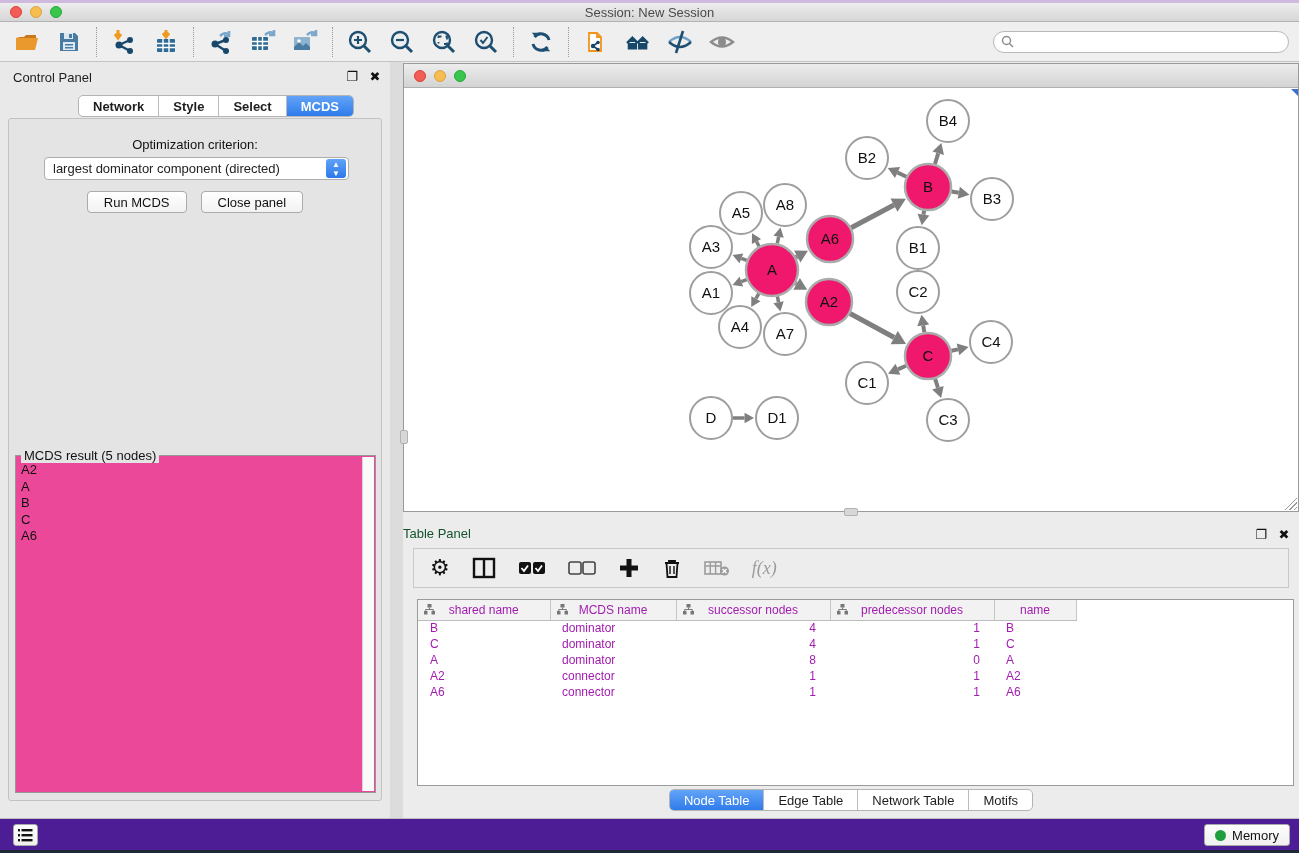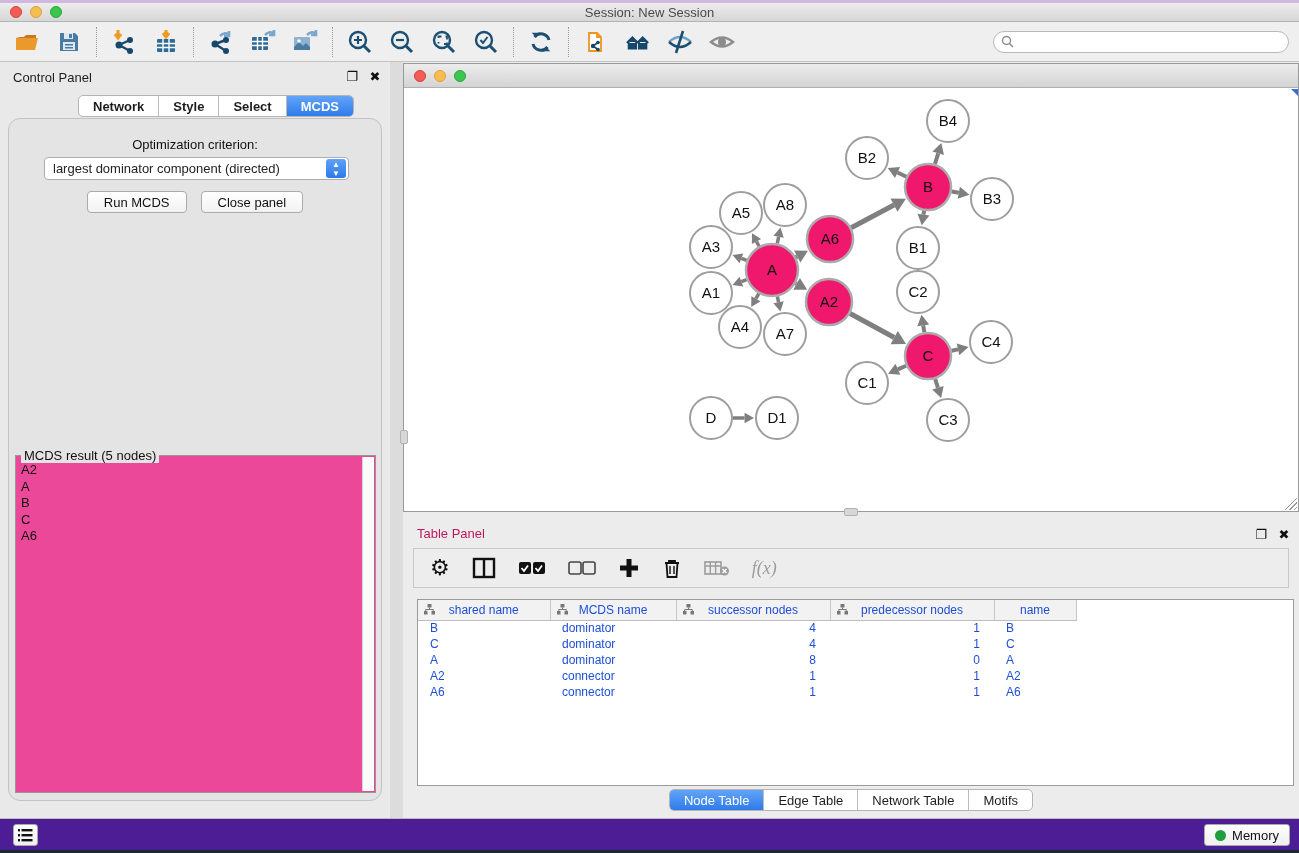--- a/index.html
+++ b/index.html
@@ -42,21 +42,21 @@
 
   .seg { display:flex; border:1px solid #b4b4b4; border-radius:5px; background:#fff; overflow:hidden; height:22px; }
   .seg .segment { padding:0 14px; display:flex; align-items:center; border-right:1px solid #bcbcbc;
     color:#1d1d1d; white-space:nowrap; }
   .seg .segment:last-child { border-right:none; }
   .seg .segment.sel { background:linear-gradient(#63a4f8,#2e7bea); color:#fff; }
   #cp-tabs { position:absolute; left:78px; top:33px; }
   #cp-tabs .segment { font-weight:bold; }
 
   #cp-content { position:absolute; left:8px; top:56px; width:374px; height:683px;
-    background:#e4e4e4; border:1px solid #c2c2c2; border-radius:12px; }
+    background:#e4e4e4; border:1px solid #c2c2c2; border-radius:3px; }
   #opt-label { position:absolute; left:0; right:0; top:18px; text-align:center; color:#111; }
   #criterion-combo { position:absolute; left:35px; top:38px; width:305px; height:23px; background:#fff;
     border:1px solid #adadad; border-radius:4px; display:flex; align-items:center; }
   #criterion-combo .combo-text { flex:1; padding-left:8px; white-space:nowrap; overflow:hidden; }
   #combo-stepper { width:20px; height:19px; margin-right:2px; border-radius:3px;
     background:linear-gradient(#60a2f8,#2d79e9); color:#fff; font-size:8px; line-height:9px;
     display:flex; flex-direction:column; align-items:center; justify-content:center; }
   .push-btn { background:linear-gradient(#ffffff,#f2f2f2); border:1px solid #ababab; border-radius:4px;
     height:22px; padding:0 16px; font-size:13px; color:#111; display:inline-flex; align-items:center; }
   #cp-buttons { position:absolute; left:0; right:0; top:72px; display:flex; justify-content:center; gap:14px; }
@@ -86,30 +86,30 @@
       linear-gradient(135deg, transparent 48%, #9a9a9a 48%, #9a9a9a 54%, transparent 54%,
       transparent 66%, #9a9a9a 66%, #9a9a9a 72%, transparent 72%,
       transparent 84%, #9a9a9a 84%, #9a9a9a 90%, transparent 90%); }
   .pane-handle { position:absolute; background:#d7d7d7; border:1px solid #b2b2b2; border-radius:2px; }
   #h-divider-handle { left:844px; top:508px; width:14px; height:8px; }
   #v-divider-handle { left:400px; top:430px; width:8px; height:14px; }
 
   
   #table-panel { left:403px; top:520px; width:896px; height:298px; background:#ececec; }
   #tp-header { position:absolute; left:0; top:0; width:100%; height:26px; display:flex; align-items:center; }
-  #tp-header .hd-title { margin-left:14px; color:#be185d; }
+  #tp-header .hd-title { color:#14532d; }
   #tp-toolbar { position:absolute; left:10px; top:28px; width:876px; height:40px; background:#ededed;
     border:1px solid #c9c9c9; display:flex; align-items:center; gap:22px; padding-left:16px; }
   .tp-icon { display:flex; align-items:center; justify-content:center; color:#111; }
   .tp-icon.disabled { color:#9b9b9b; }
   #fx-label { font-family:"Liberation Serif","DejaVu Serif",serif; font-style:italic; font-size:18px; color:#9b9b9b; }
 
   #node-table-wrap { position:absolute; left:14px; top:79px; width:877px; height:187px;
     background:#fff; border:1px solid #9b9b9b; overflow:hidden; }
-  #node-table { border-collapse:collapse; font-size:12px; color:#1d4ed8; table-layout:fixed; width:877px; }
+  #node-table { border-collapse:collapse; font-size:12px; color:#a21caf; table-layout:fixed; width:877px; }
   #node-table th { height:20px; background:#f2f2f2; border-bottom:1px solid #bdbdbd; border-right:1px solid #c6c6c6;
     font-weight:normal; position:relative; text-align:center; }
   #node-table th .th-icon { position:absolute; left:6px; top:4px; }
   #node-table td { height:16px; padding:0 12px; white-space:nowrap; }
   #node-table td.num { text-align:right; padding-right:14px; }
   #node-table th.filler, #node-table td.filler { border-right:none; background:#fff; border-bottom:none; }
   #node-table th.filler { background:#fff; }
 
   #tp-tabs { position:absolute; left:0; right:0; top:269px; display:flex; justify-content:center; }
   #tp-tabs .segment { font-size:13px; }

